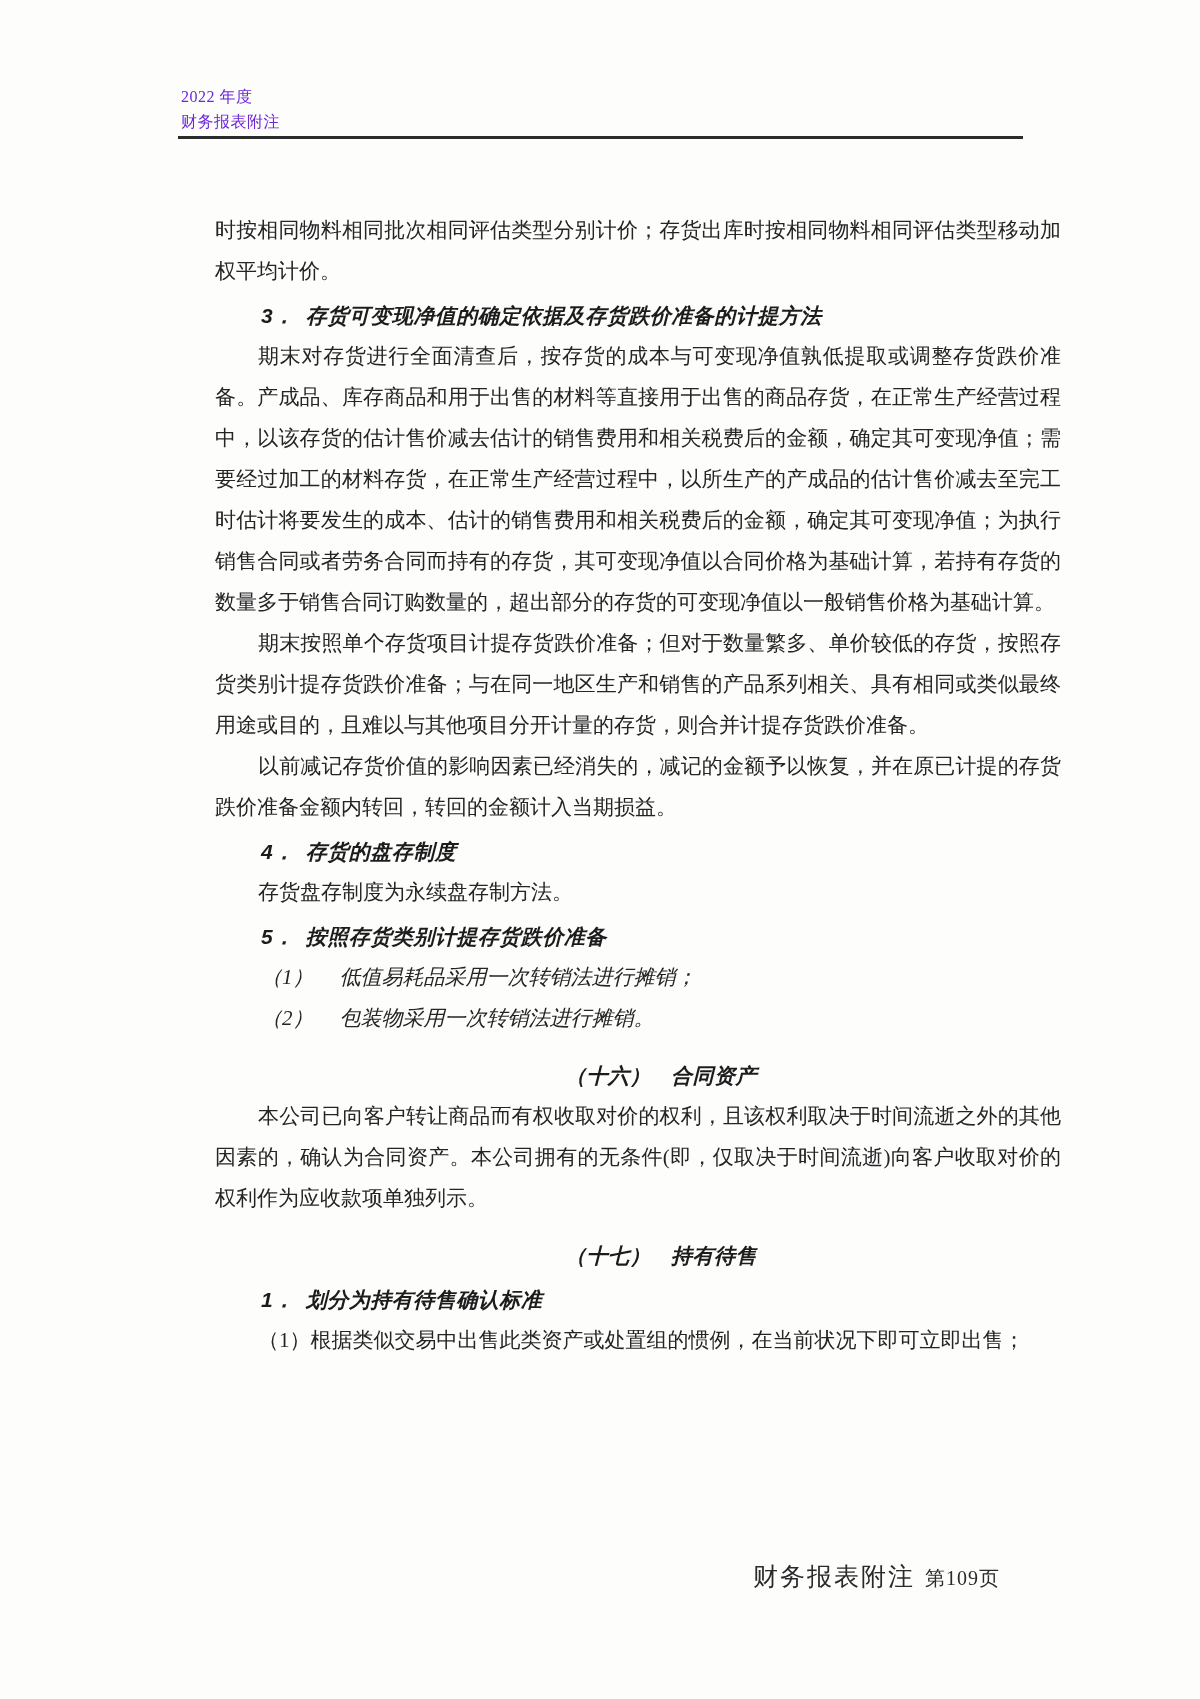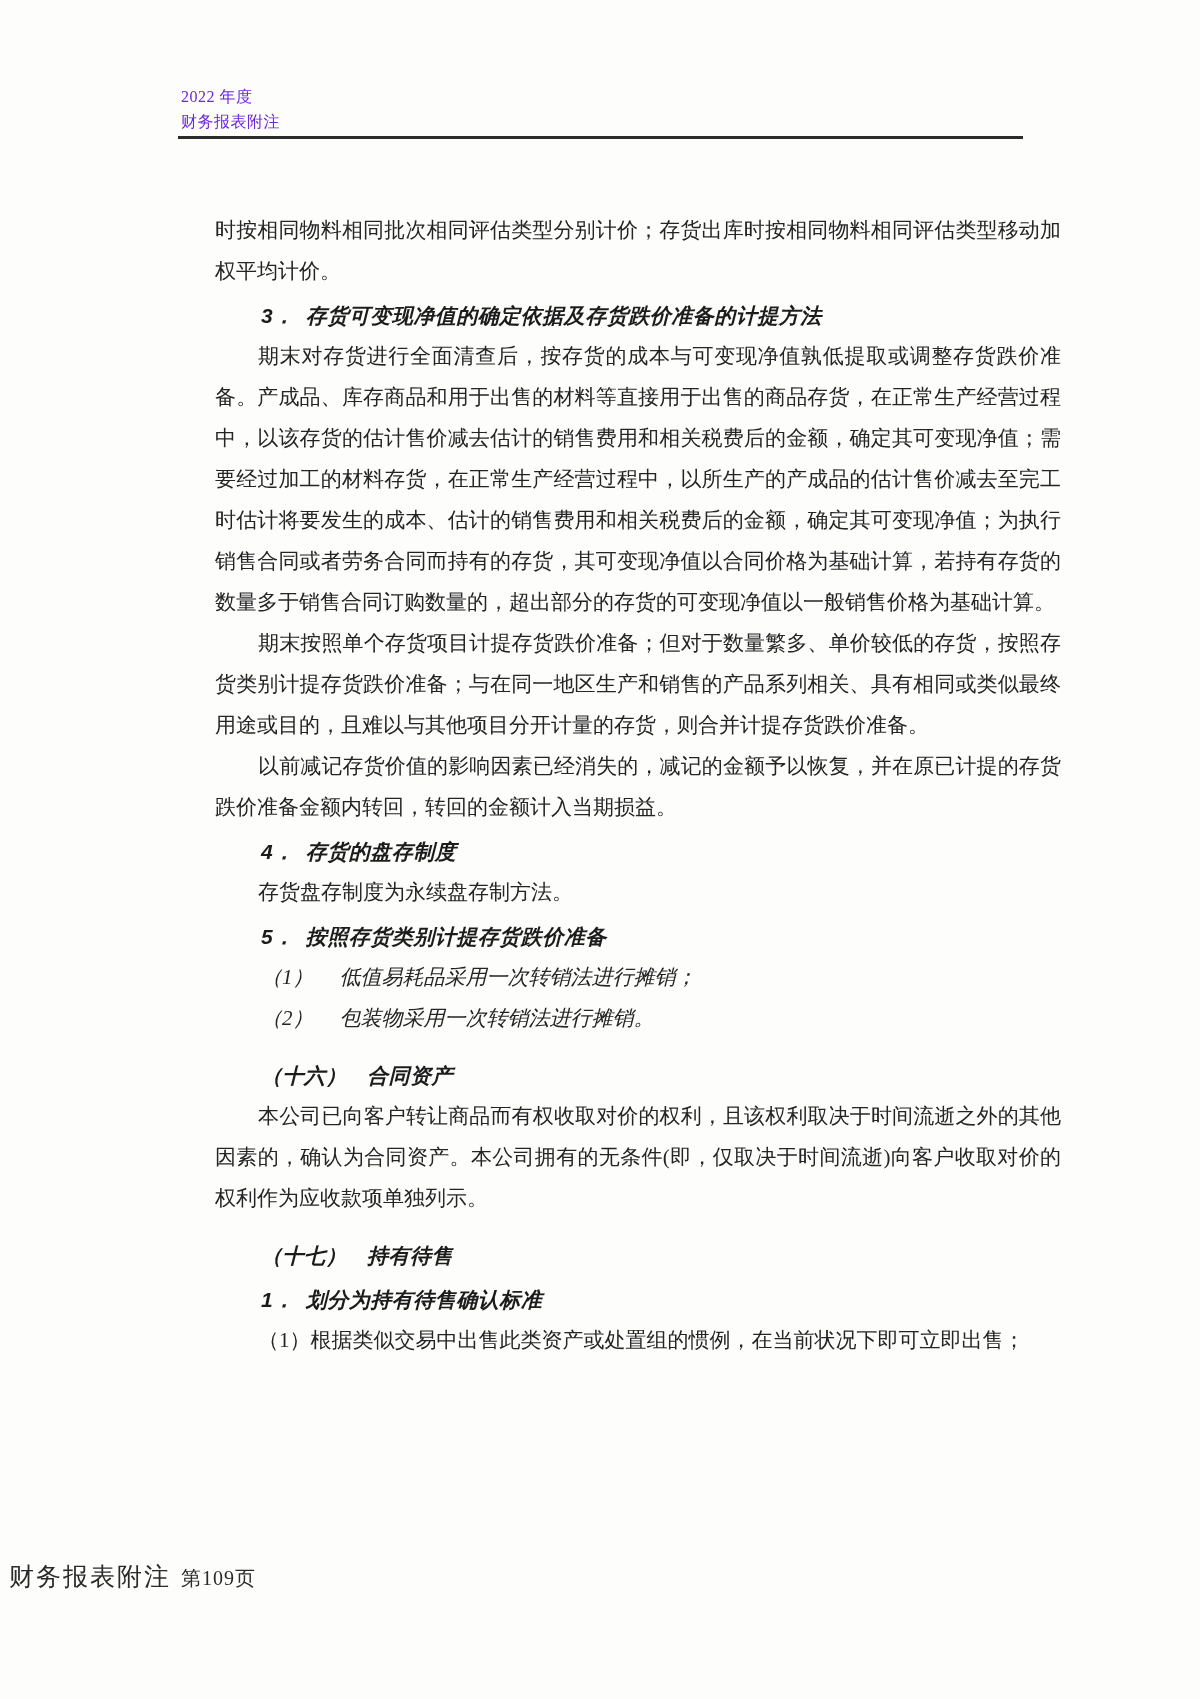--- a/index.html
+++ b/index.html
@@ -58,34 +58,33 @@
   }
   .num-heading, .section-heading {
     font-family: "Liberation Sans", "DejaVu Sans", sans-serif;
     font-weight: bold;
     color: #1c1c1c;
     font-size: 21px;
     letter-spacing: 0.5px;
     text-align: left;
   }
   .num-heading { margin-top: 3px; }
-  .section-heading { margin-top: 16px; }
+  .section-heading { margin-top: 16px; text-align: center; }
   .num-heading .marker { margin-right: 11px; }
   .section-heading .marker { margin-right: 20px; }
   .list-item .marker { margin-right: 26px; }
   
   .page-footer {
     position: absolute;
     left: 0;
     top: 1560px;
     width: 1000px;
-    text-align: left;
+    text-align: right;
     color: #2a2a2a;
     white-space: nowrap;
-    padding-left: 9px;
   }
   .footer-title { font-size: 25px; letter-spacing: 2px; }
   .footer-page { font-size: 20px; margin-left: 10px; letter-spacing: 1px; }
 </style>
 </head>
 <body>
 
 <div class="page">
 
   <div class="page-header">

